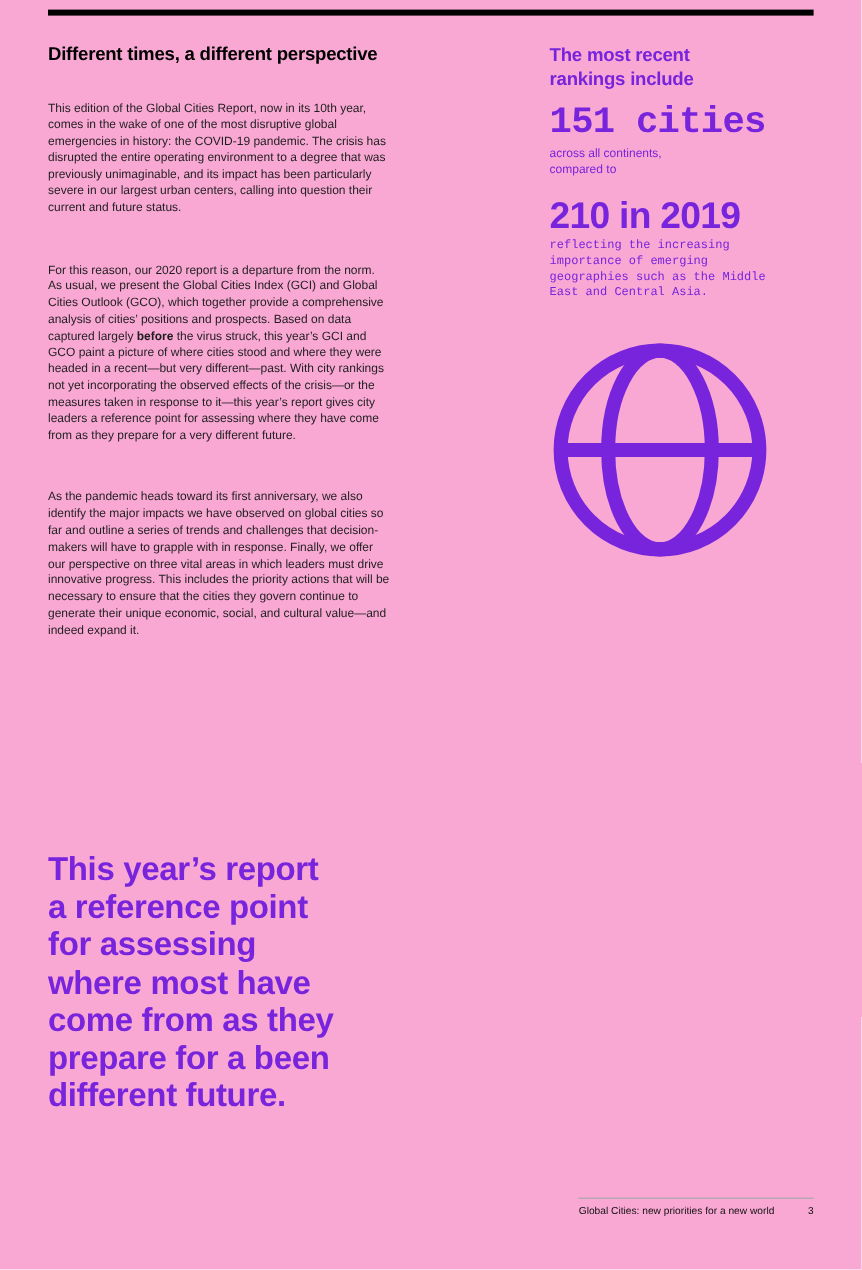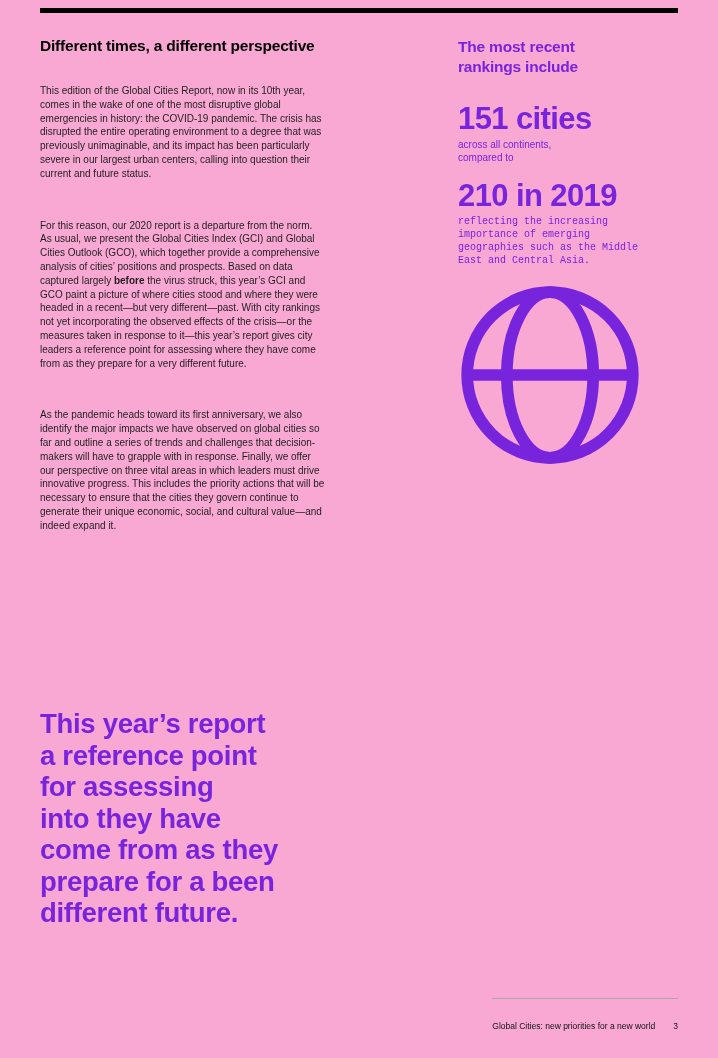--- a/index.html
+++ b/index.html
@@ -67,21 +67,21 @@
     font-weight: 700;
     line-height: 20px;
     letter-spacing: -0.2px;
   }
   .stat-value {
     font-size: 31px;
     font-weight: 700;
     line-height: 32px;
     letter-spacing: -0.6px;
   }
-  .stat-value.first { margin-top: 26px; }
+  .stat-value.first { margin-top: 10px; font-family: Liberation Mono, monospace; }
   .stat-value.second { margin-top: 16px; }
   .stat-caption {
     font-size: 10px;
     line-height: 13px;
     margin-top: 3px;
   }
   .cap1 { width: 125px; }
   .cap2 { width: 200px; font-family: Liberation Mono, monospace; }
 
   
@@ -106,23 +106,23 @@
     color: #7823DC;
   }
 
   
   .footer {
     position: absolute;
     right: 40px;
     top: 998px;
     display: flex;
     align-items: baseline;
-    gap: 18px;
+    gap: 28px;
     border-top: 1px solid #a8a8a8;
-    padding-top: 22px;
+    padding-top: 5px;
     font-size: 8.5px;
     color: #111111;
   }
 </style>
 </head>
 <body>
 
 <div class="page">
 
   <div class="top-rule"></div>
@@ -146,21 +146,21 @@
   <svg class="globe" viewBox="0 0 200 200" aria-hidden="true">
     <circle cx="100" cy="100" r="92" fill="none" stroke="#7823DC" stroke-width="13"></circle>
     <ellipse cx="100" cy="100" rx="48" ry="92" fill="none" stroke="#7823DC" stroke-width="13"></ellipse>
     <line x1="8" y1="100" x2="192" y2="100" stroke="#7823DC" stroke-width="13"></line>
   </svg>
 
   <blockquote class="pull-quote">
     <div>This year’s report</div>
     <div>a reference point</div>
     <div>for assessing</div>
-    <div>into they have</div>
+    <div>where most have</div>
     <div>come from as they</div>
     <div>prepare for a been</div>
     <div>different future.</div>
   </blockquote>
 
   <div class="footer">
     <span>Global Cities: new priorities for a new world</span>
     <span>3</span>
   </div>
 

